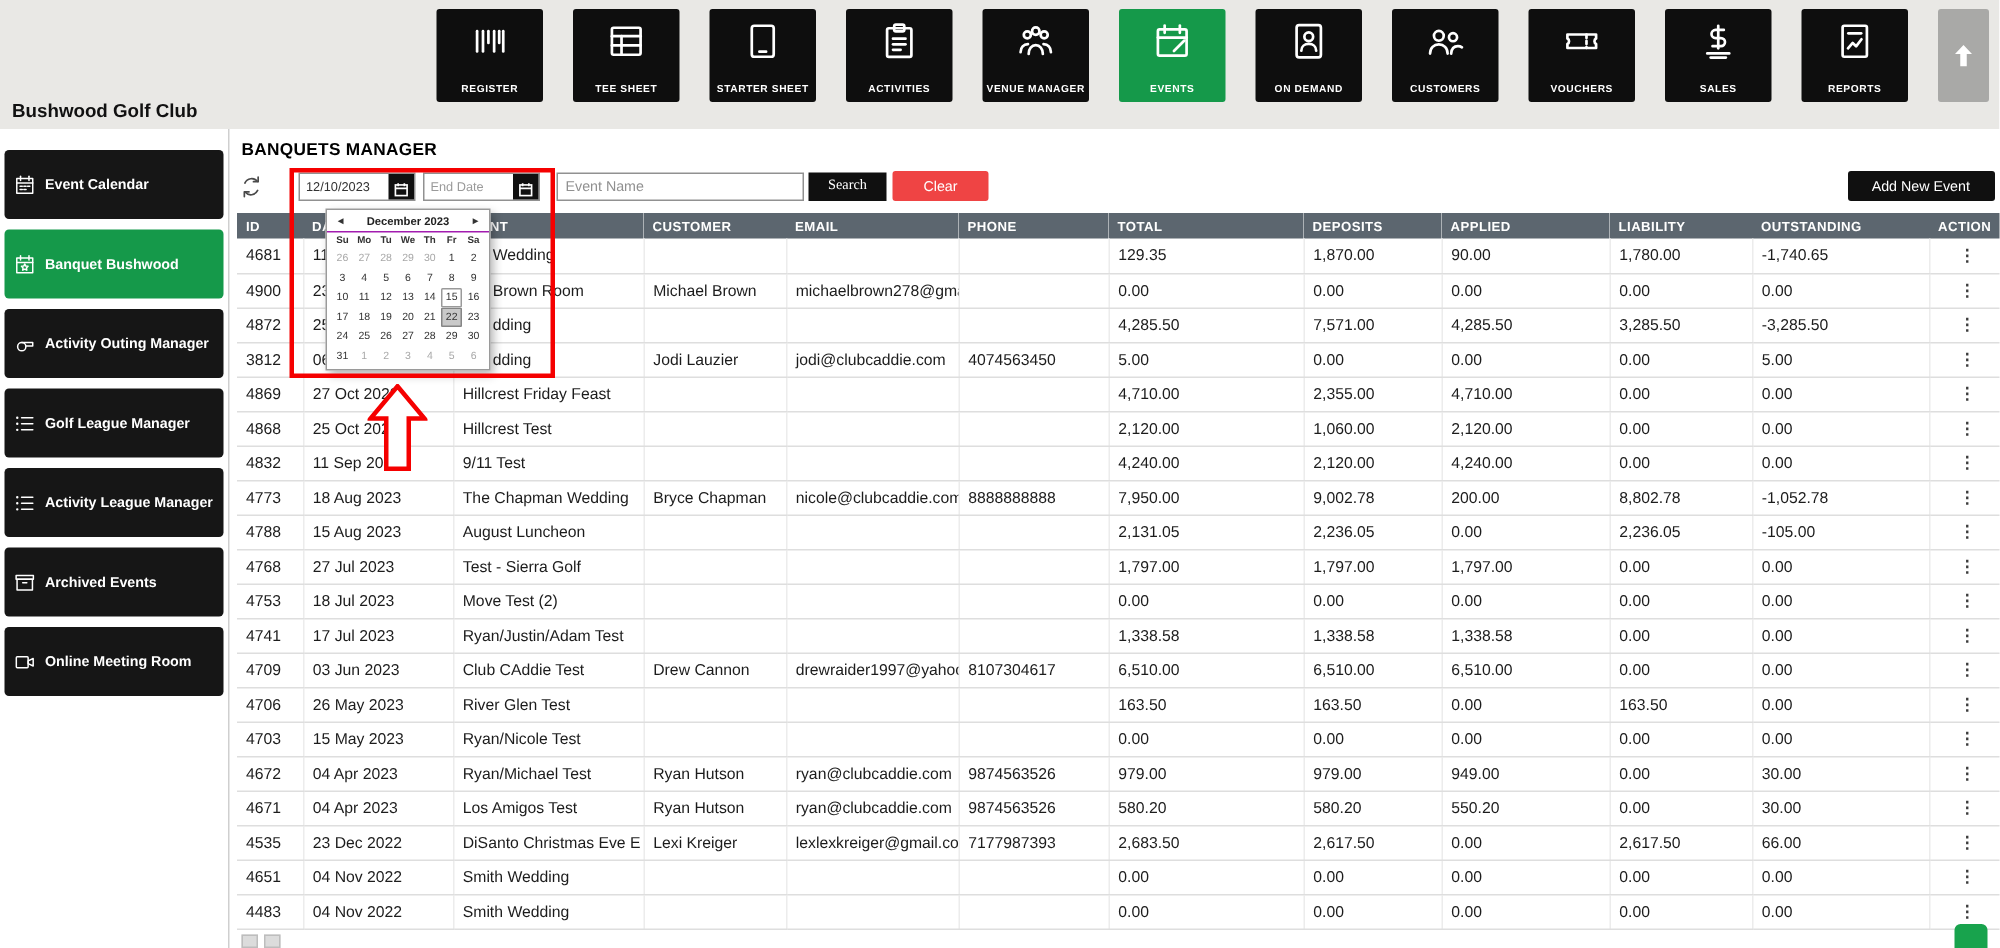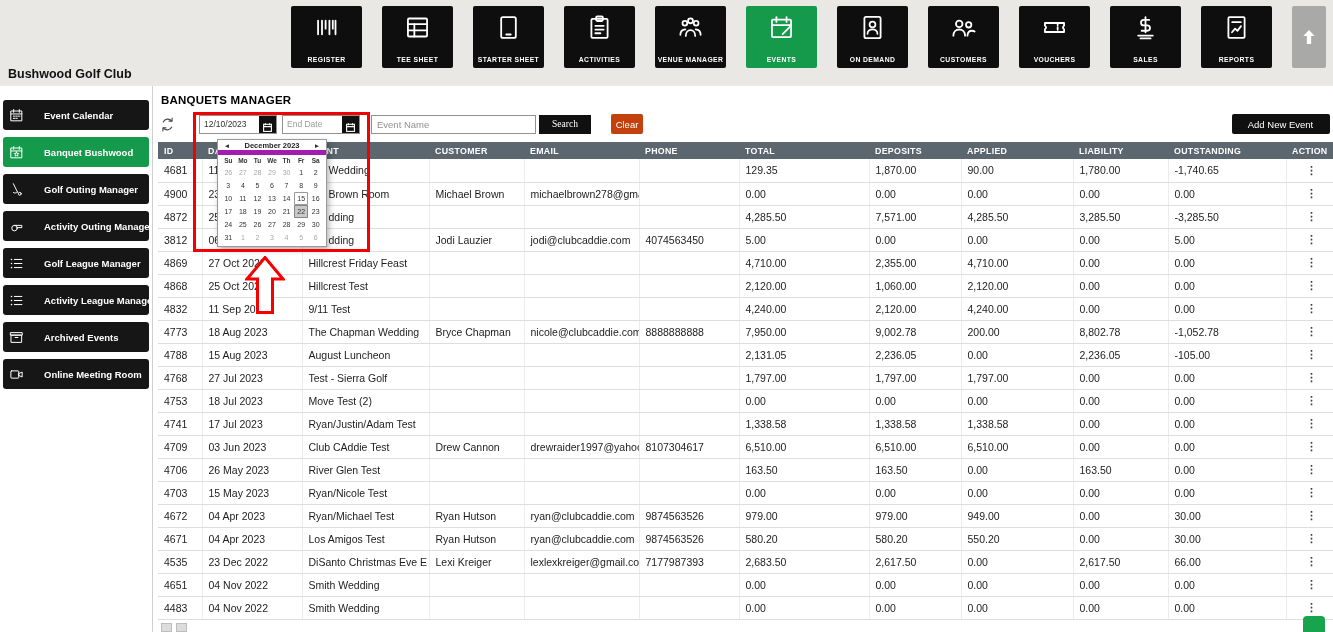--- a/index.html
+++ b/index.html
@@ -11,53 +11,53 @@
   .toolbar{position:absolute;left:291px;top:6px;display:flex;gap:20px}
   .tb-btn{width:71px;height:62px;background:#0e0e0e;border-radius:2px;display:flex;flex-direction:column;align-items:center;justify-content:space-between;padding:8px 2px 5px;cursor:pointer}
   .tb-btn.active{background:#15994a}
   .tb-icon{width:27px;height:27px;color:#fff;flex:none}
   .tb-label{color:#fff;font-size:6.8px;font-weight:bold;letter-spacing:.4px;white-space:nowrap}
   .scrolltop{position:absolute;right:7px;top:6px;width:34px;height:62px;background:#a9a9a7;border:none;border-radius:2px;color:#fff;cursor:pointer;display:flex;align-items:center;justify-content:center}
   .scrolltop .icon-holder{width:20px;height:20px;display:block}
   
   .mainrow{display:flex;height:546px}
   .sidebar{width:152px;flex:none;padding-top:14px;background:#fff}
-  .side-item{height:30px;margin:0 3px 7px 3px;background:#161616;border-radius:3px;display:flex;align-items:center;gap:20px;padding:0 6px;color:#fff;font-size:9.5px;font-weight:bold;cursor:pointer;white-space:nowrap}
+  .side-item{height:46px;margin:0 3px 7px 3px;background:#161616;border-radius:3px;display:flex;align-items:center;gap:6px;padding:0 6px;color:#fff;font-size:9.5px;font-weight:bold;cursor:pointer;white-space:nowrap}
   .side-item.active{background:#15994a}
   .side-icon{width:15px;height:15px;flex:none;color:#fff}
   .content{flex:1;position:relative;border-left:1px solid #cfcfcf;padding-top:6px;background:#fff}
   .title{font-size:11.5px;font-weight:bold;margin:2px 0 6px 8px;letter-spacing:.2px;color:#000}
   
   .filters{display:flex;align-items:center;height:24px;margin:0 4px 6px 6px}
   .refresh{width:17px;height:17px;color:#4a4a4a;margin-right:23px;cursor:pointer;flex:none}
   .datefield{display:flex;align-items:center;border:1px solid #919191;height:19px;width:78px;margin-right:5px;background:#fff;cursor:pointer}
   .dateval{flex:1;font-size:8.5px;color:#333;padding-left:4px;white-space:nowrap;overflow:hidden}
   .dateval.placeholder{color:#9a9a9a}
   .calbtn{width:17px;height:17px;background:#101010;color:#fff;display:flex;align-items:center;justify-content:center;cursor:pointer;flex:none}
   .calbtn span{width:11px;height:11px;display:block}
   .eventname{width:165px;height:19px;border:1px solid #919191;font-size:9.5px;padding-left:5px;margin-left:6px;font-family:inherit;color:#333}
   .eventname::placeholder{color:#909090}
   .searchbtn{width:52px;height:19px;background:#101010;color:#fff;border:none;font-size:9.5px;margin-left:3px;cursor:pointer;font-family:Liberation Serif, serif}
-  .clearbtn{width:32px;height:20px;background:#c2410c;color:#fff;border:none;font-size:9.5px;border-radius:2px;margin-left:20px;cursor:pointer;font-family:inherit}
+  .clearbtn{width:64px;height:20px;background:#ef4444;color:#fff;border:none;font-size:9.5px;border-radius:2px;margin-left:4px;cursor:pointer;font-family:inherit}
   .spacer{flex:1}
   .addbtn{width:98px;height:20px;background:#101010;color:#fff;border:none;font-size:9.5px;border-radius:2px;cursor:pointer;font-family:inherit;margin-right:2px;white-space:nowrap}
   
   .grid{border-collapse:collapse;table-layout:fixed;width:1177px;margin-left:5px;font-size:10.5px}
   .grid col.c0{width:44px}.grid col.c1{width:100px}.grid col.c2{width:127px}.grid col.c3{width:95px}
   .grid col.c4{width:115px}.grid col.c5{width:100px}.grid col.c6{width:130px}.grid col.c7{width:92px}
   .grid col.c8{width:112px}.grid col.c9{width:95px}.grid col.c10{width:118px}.grid col.c11{width:49px}
   .grid th{background:#5c666f;color:#fff;font-size:8.8px;height:17px;text-align:left;padding:0 0 0 6px;letter-spacing:.3px;font-weight:bold;white-space:nowrap;overflow:hidden;cursor:pointer}
   .grid td{height:23px;border-bottom:1px solid #dedede;border-right:1px solid #ececec;padding:0 4px 0 6px;color:#1c1c1c;white-space:nowrap;overflow:hidden}
   .grid td.act{text-align:center;color:#3c3c3c;font-weight:bold;cursor:pointer;font-size:11px}
   .grid td.ob{padding-left:26px}
   .pager{margin:3px 0 0 8px;display:flex;gap:4px;align-items:center}
   .pgsq{width:11px;height:9px;background:#dcdcdc;border:1px solid #bdbdbd;display:inline-block}
   
   .calendar-pop{position:absolute;left:64px;top:53px;width:110px;background:#fff;border:1px solid #9a9a9a;box-shadow:2px 3px 6px rgba(0,0,0,.3);z-index:5;padding-bottom:2px}
-  .cal-head{display:flex;align-items:center;height:15px;padding:0 4px;border-bottom:5px solid #a21caf}
+  .cal-head{display:flex;align-items:center;height:15px;padding:0 4px;border-bottom:1px solid #a21caf}
   .cal-nav{font-size:6.5px;color:#333;cursor:pointer;width:10px;text-align:center}
   .cal-month{flex:1;text-align:center;font-size:7.5px;font-weight:bold;color:#222;cursor:pointer;white-space:nowrap}
   .cal-days,.cal-grid{display:grid;grid-template-columns:repeat(7,1fr);padding:0 3px}
   .cal-dn{font-size:6.5px;font-weight:bold;text-align:center;color:#333;height:11px;line-height:11px}
   .cal-cell{font-size:7px;text-align:center;height:13px;line-height:13px;color:#333;cursor:pointer;border-radius:1px}
   .cal-cell.muted{color:#a8a8a8}
   .cal-cell.selected{background:#c9c9c9;box-shadow:inset 0 0 0 1px #858585}
   .cal-cell.today{box-shadow:inset 0 0 0 1px #9a9a9a}
   
   .anno-rect{position:absolute;left:40px;top:26px;width:177px;height:140px;border:3px solid #f50000;z-index:6;pointer-events:none}
@@ -192,28 +192,20 @@
       </div>
       <div class="side-item active">
         <span class="side-icon"><svg viewBox="0 0 24 24" width="100%" height="100%" fill="none" stroke="currentColor" stroke-width="1.6" stroke-linecap="round" stroke-linejoin="round">
             <rect x="3.5" y="4.8" width="17" height="15.7"></rect>
             <path d="M7.5 2.5V7"></path>
             <path d="M16.5 2.5V7"></path>
             <path d="M3.5 9.5h17"></path>
             <path d="M12 11.2l1.1 2.2 2.4.3-1.7 1.7.4 2.4-2.2-1.1-2.2 1.1.4-2.4-1.7-1.7 2.4-.3z"></path>
           </svg></span>
         <span>Banquet Bushwood</span>
-      </div>
-      <div class="side-item">
-        <span class="side-icon"><svg viewBox="0 0 24 24" width="100%" height="100%" fill="none" stroke="currentColor" stroke-width="1.6" stroke-linecap="round" stroke-linejoin="round">
-            <path d="M7 2.8l6.6 13.4"></path>
-            <path d="M13.6 16.2c-2.2 1.6-4.8 1.8-6.4.8"></path>
-            <circle cx="17.2" cy="18.8" r="2.3"></circle>
-          </svg></span>
-        <span>Golf Outing Manager</span>
       </div>
       <div class="side-item">
         <span class="side-icon"><svg viewBox="0 0 24 24" width="100%" height="100%" fill="none" stroke="currentColor" stroke-width="1.6" stroke-linecap="round" stroke-linejoin="round">
             <circle cx="8.8" cy="14.6" r="4.4"></circle>
             <path d="M8.8 10.2h11.7v3.6h-7.3"></path>
           </svg></span>
         <span>Activity Outing Manager</span>
       </div>
       <div class="side-item">
         <span class="side-icon"><svg viewBox="0 0 24 24" width="100%" height="100%" fill="none" stroke="currentColor" stroke-width="1.6" stroke-linecap="round" stroke-linejoin="round">

